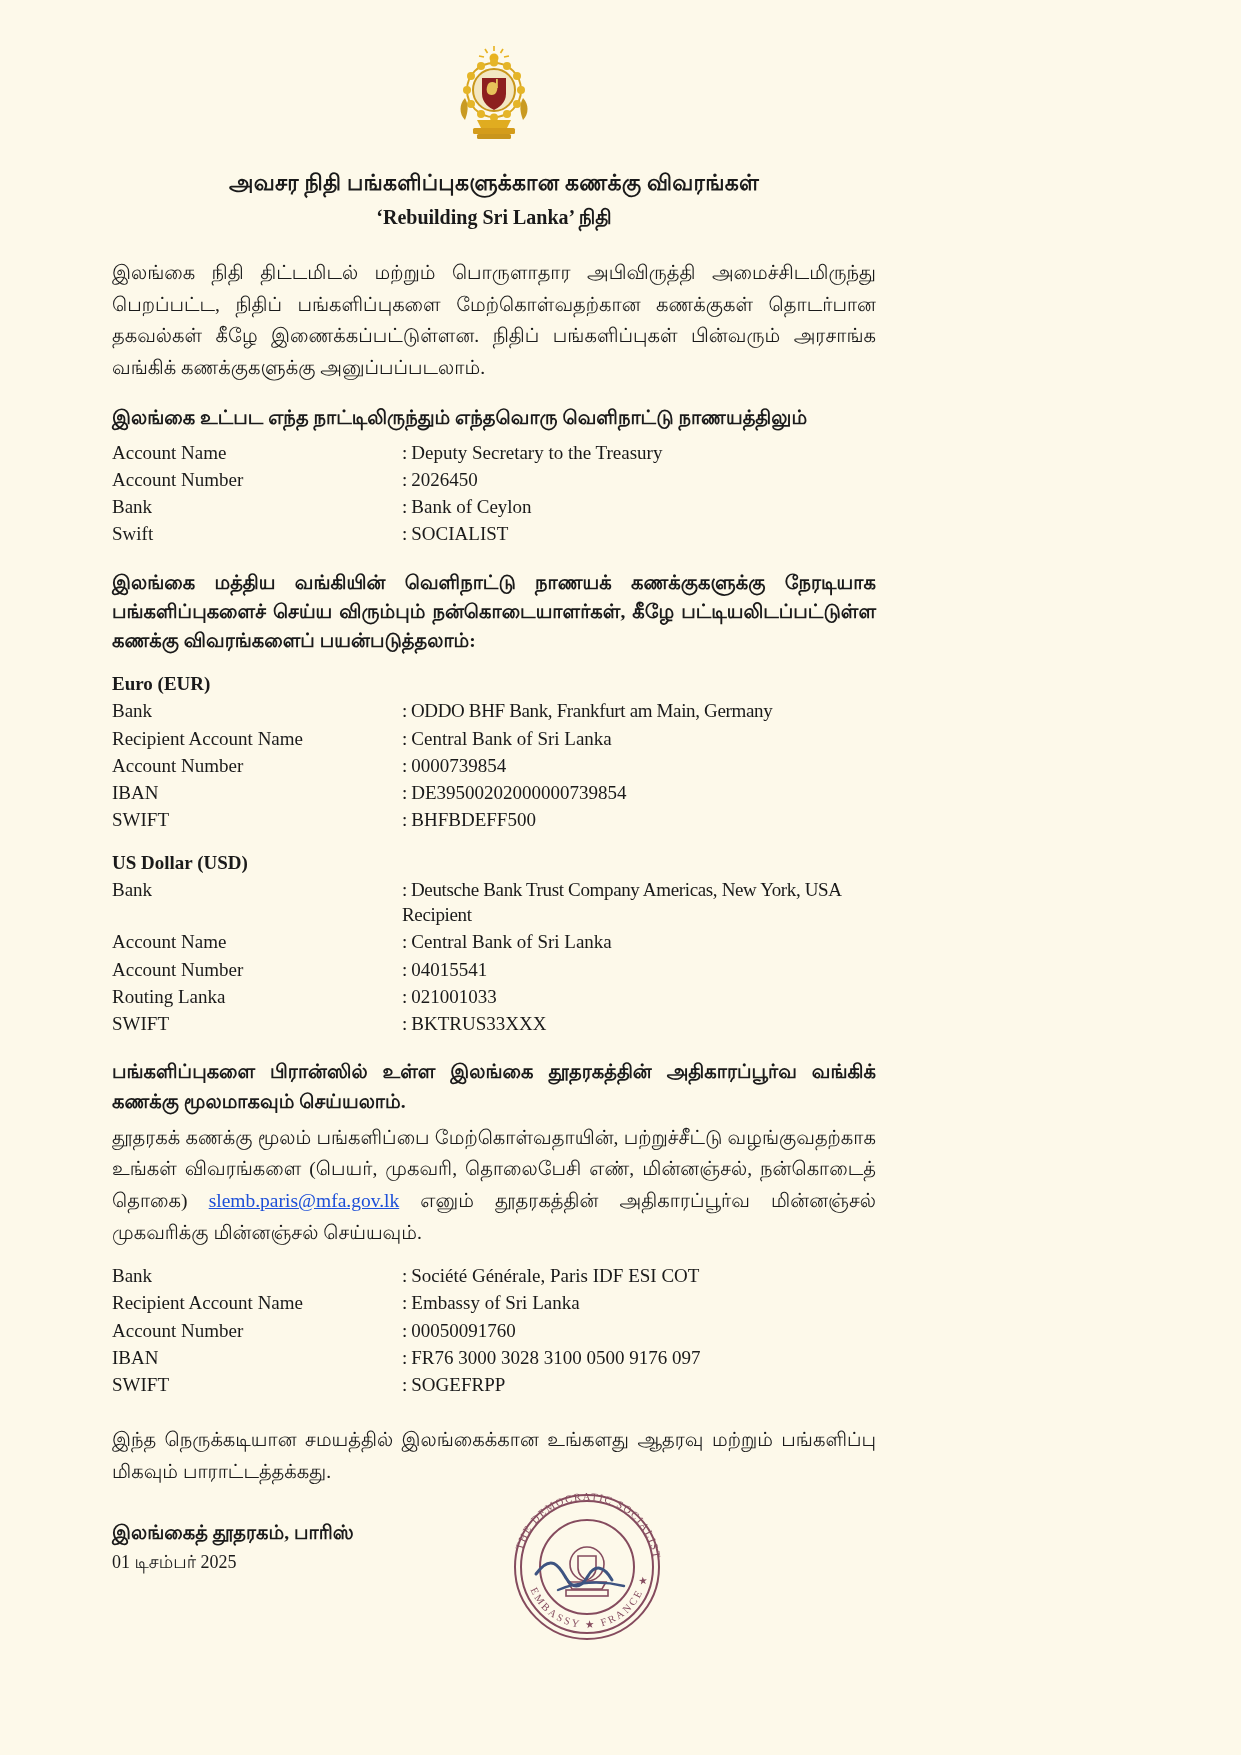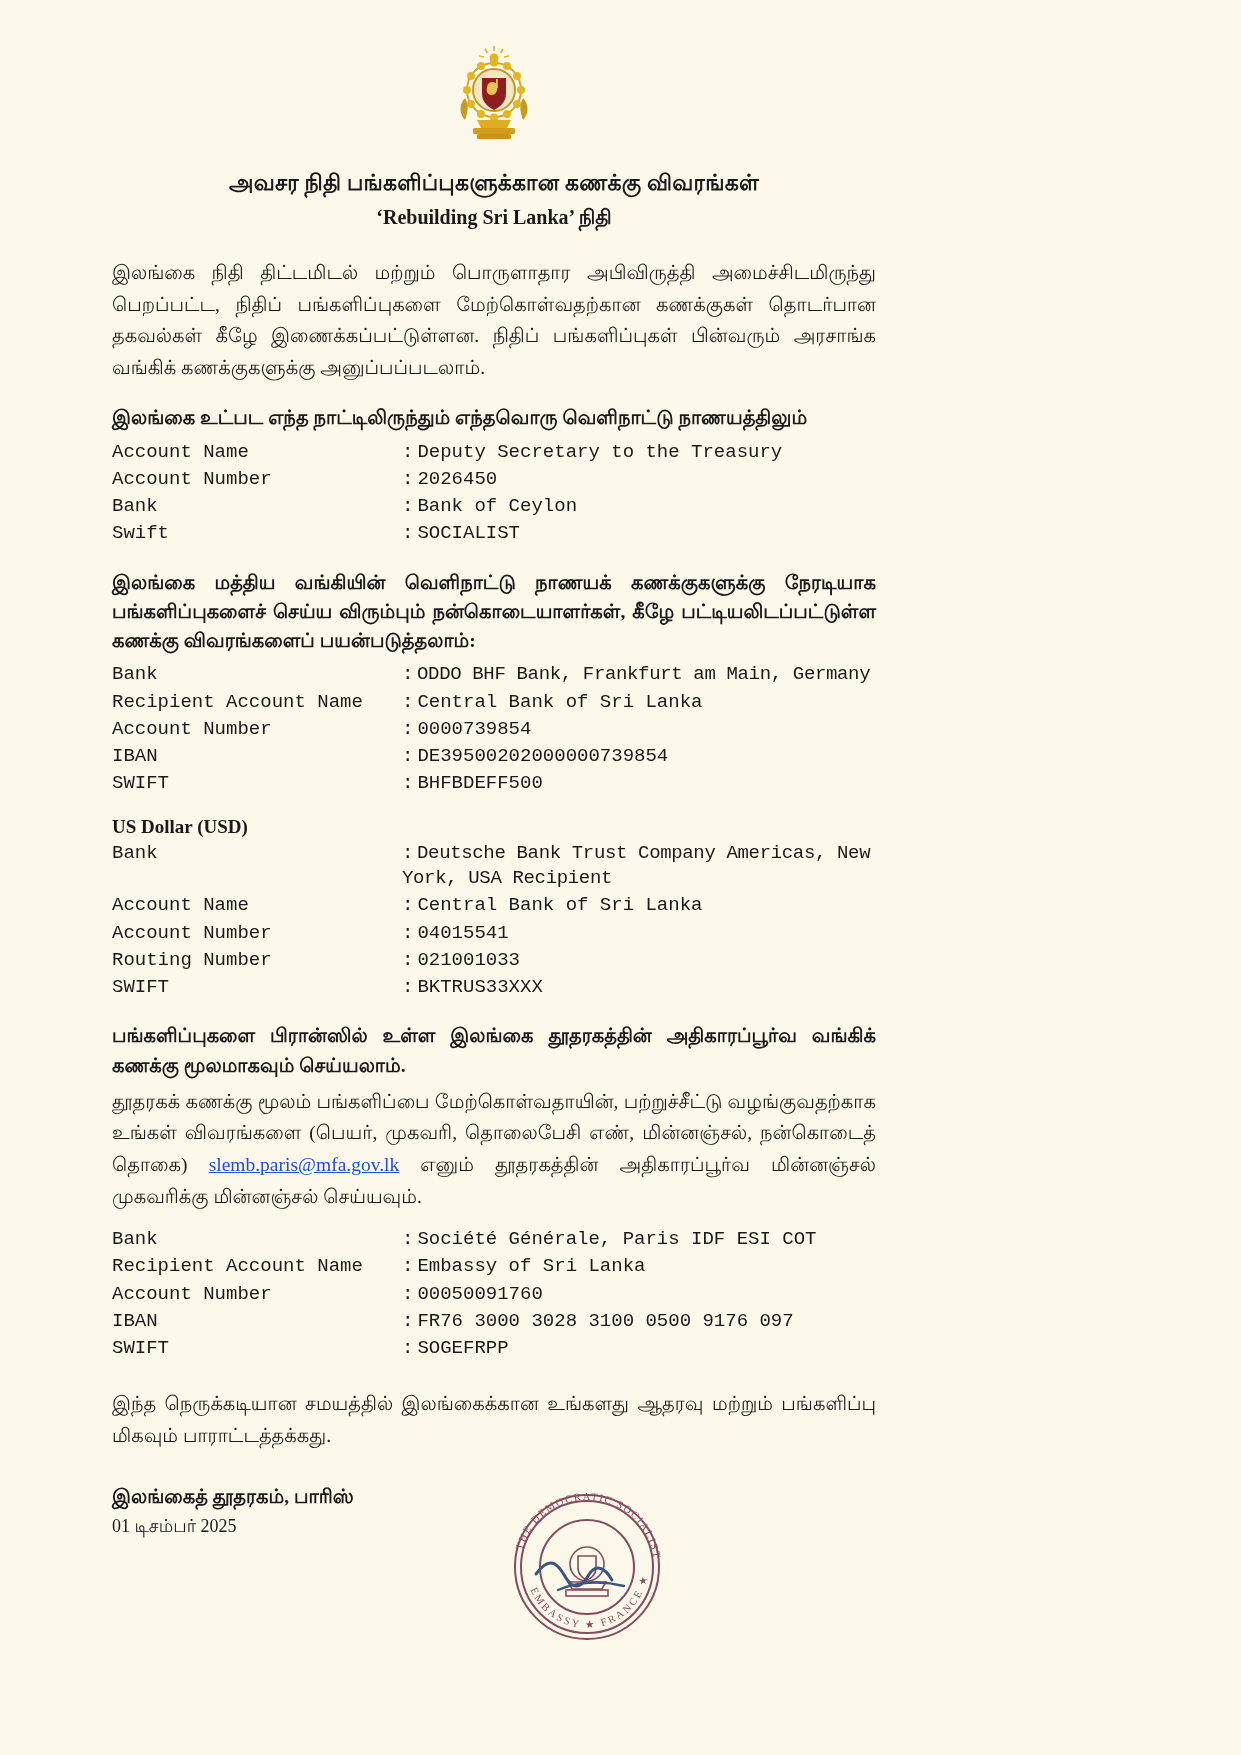--- a/index.html
+++ b/index.html
@@ -73,21 +73,20 @@
   
   table.kv {
     border-collapse: collapse;
     width: 100%;
     font-size: 19px;
     line-height: 1.33;
   }
   table.kv td {
     padding: 1px 0;
     vertical-align: top;
-    font-family: Liberation Mono, monospace;
   }
   table.kv td.k { width: 290px; white-space: nowrap; }
   table.kv td.v { }
   td.v .colon { margin-right: 4px; }
   .squeeze { letter-spacing: -0.35px; margin-left: 48px; }
 
   a.mail {
     color: #1d4fd8;
     text-decoration: underline;
   }
@@ -189,20 +188,21 @@
       </tr>
       <tr>
         <td class="k">Swift</td>
         <td class="v"><span class="colon">:</span><span>SOCIALIST</span></td>
       </tr>
     </tbody>
   </table>
 
   <div class="section-head">இலங்கை மத்திய வங்கியின் வெளிநாட்டு நாணயக் கணக்குகளுக்கு நேரடியாக பங்களிப்புகளைச் செய்ய விரும்பும் நன்கொடையாளர்கள், கீழே பட்டியலிடப்பட்டுள்ள கணக்கு விவரங்களைப் பயன்படுத்தலாம்:</div>
 
+  <div class="sub-head">Euro (EUR)</div>
   <table class="kv">
     <tbody>
       <tr>
         <td class="k">Bank</td>
         <td class="v squeeze"><span class="colon">:</span><span>ODDO BHF Bank, Frankfurt am Main, Germany</span></td>
       </tr>
       <tr>
         <td class="k">Recipient Account Name</td>
         <td class="v"><span class="colon">:</span><span>Central Bank of Sri Lanka</span></td>
       </tr>
@@ -230,21 +230,21 @@
       </tr>
       <tr>
         <td class="k">Account Name</td>
         <td class="v"><span class="colon">:</span><span>Central Bank of Sri Lanka</span></td>
       </tr>
       <tr>
         <td class="k">Account Number</td>
         <td class="v"><span class="colon">:</span><span>04015541</span></td>
       </tr>
       <tr>
-        <td class="k">Routing Number</td>
+        <td class="k">Routing Lanka</td>
         <td class="v"><span class="colon">:</span><span>021001033</span></td>
       </tr>
       <tr>
         <td class="k">SWIFT</td>
         <td class="v"><span class="colon">:</span><span>BKTRUS33XXX</span></td>
       </tr>
     </tbody>
   </table>
 
   <div class="section-head">பங்களிப்புகளை பிரான்ஸில் உள்ள இலங்கை தூதரகத்தின் அதிகாரப்பூர்வ வங்கிக் கணக்கு மூலமாகவும் செய்யலாம்.</div>

